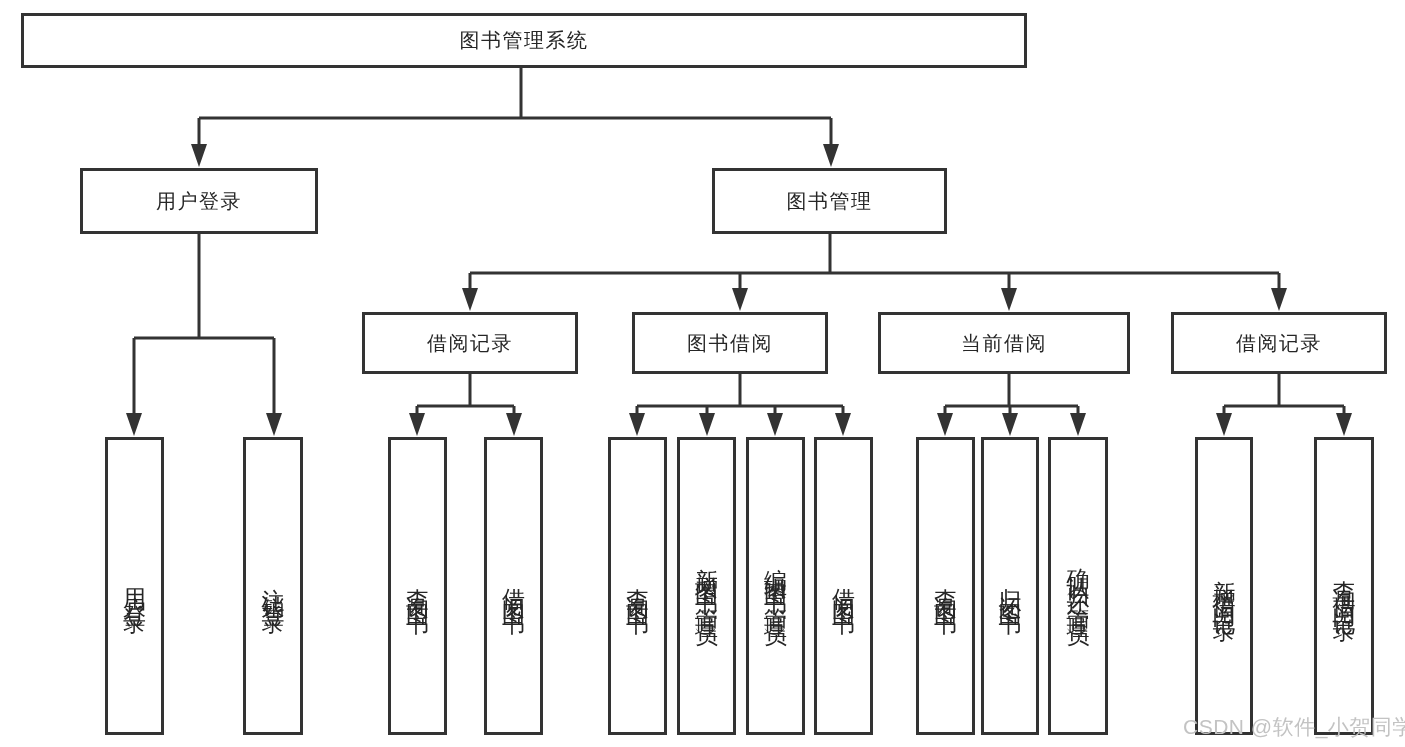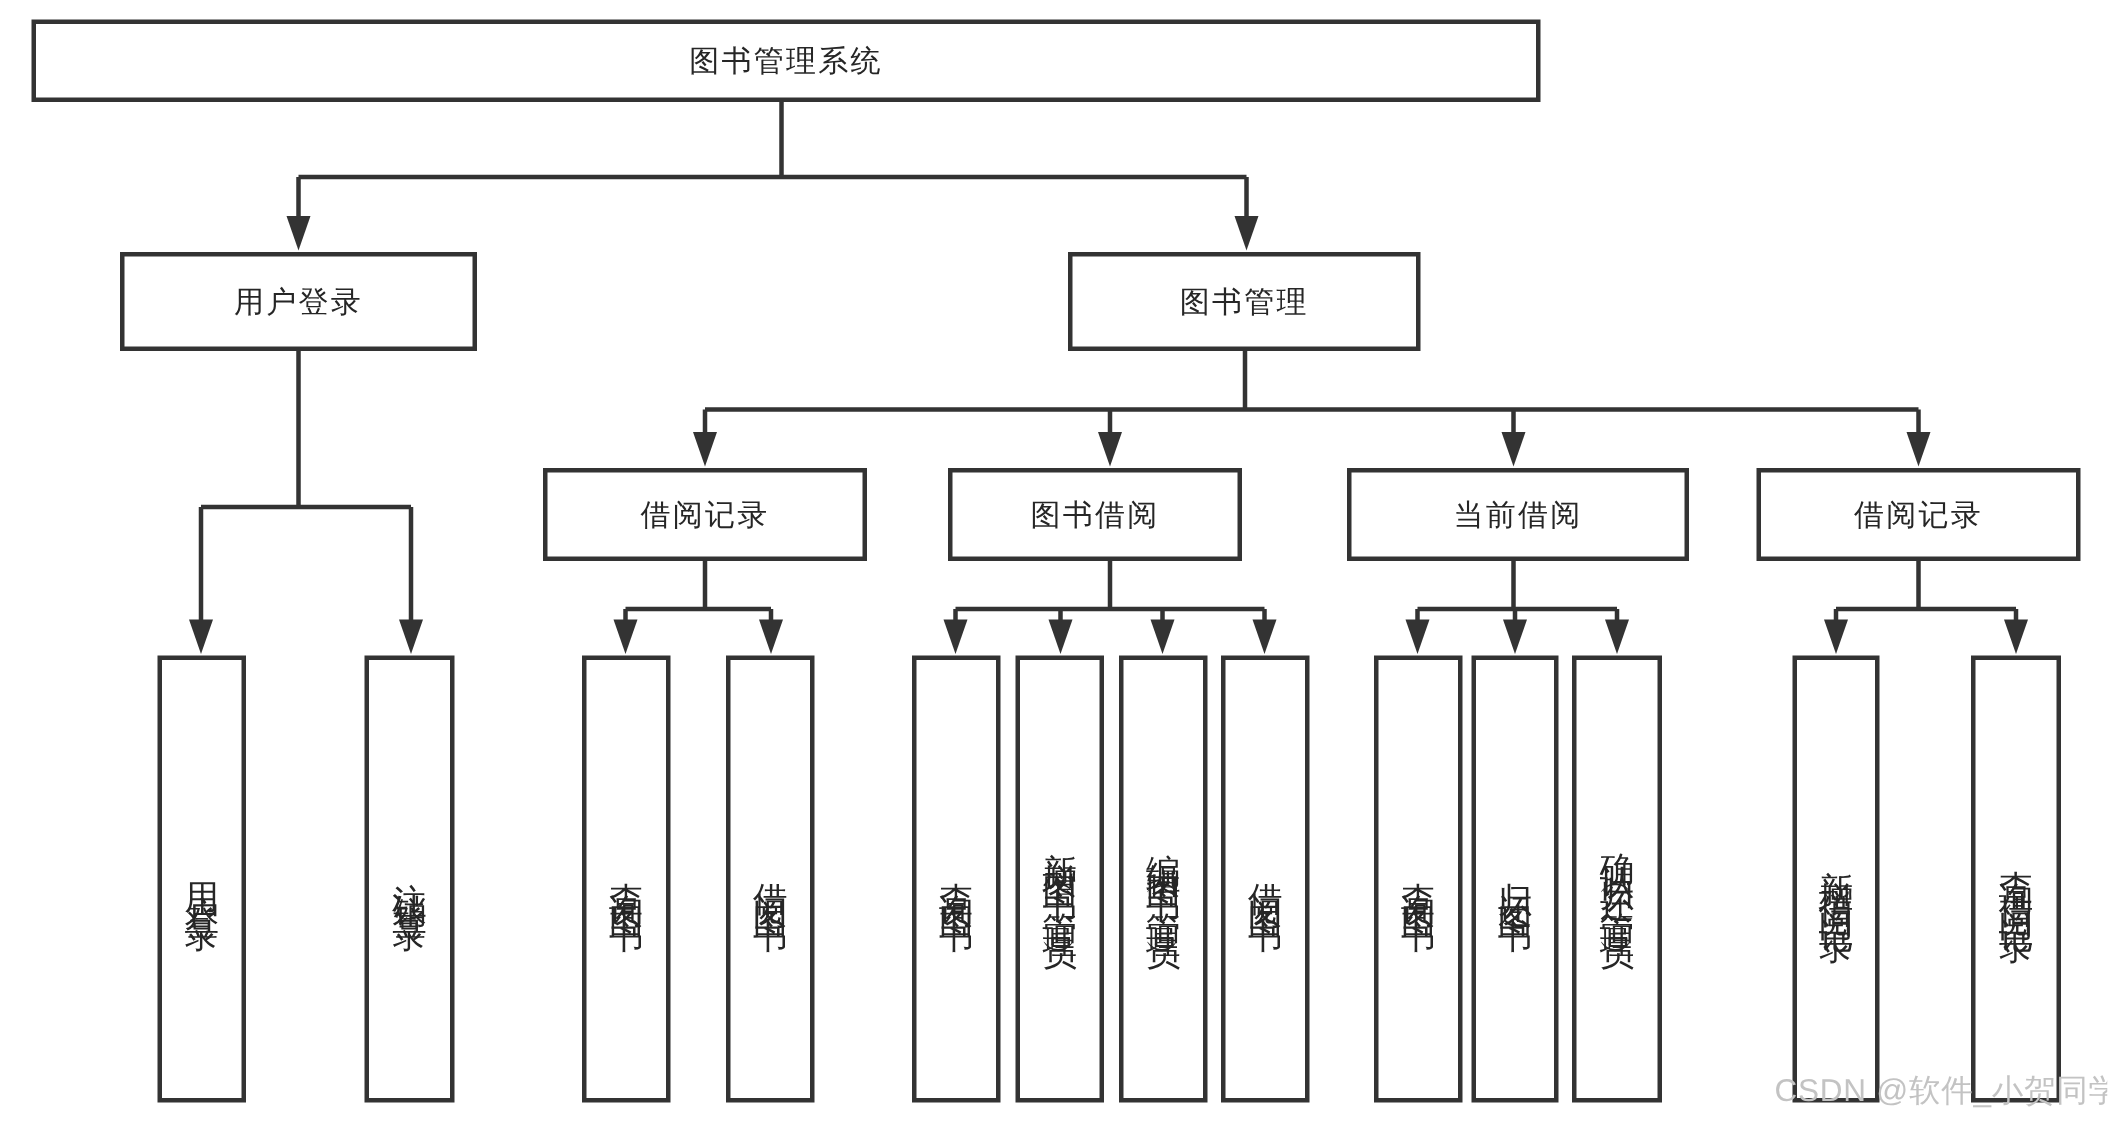--- a/index.html
+++ b/index.html
@@ -100,21 +100,21 @@
   <div class="box hbox" style="left:712px;top:168px;width:235px;height:66px">
     <span>图书管理</span>
   </div>
 
   <div class="box hbox" style="left:362px;top:312px;width:216px;height:62px">
     <span>借阅记录</span>
   </div>
   <div class="box hbox" style="left:632px;top:312px;width:196px;height:62px">
     <span>图书借阅</span>
   </div>
-  <div class="box hbox" style="left:898px;top:312px;width:228px;height:62px">
+  <div class="box hbox" style="left:878px;top:312px;width:252px;height:62px">
     <span>当前借阅</span>
   </div>
   <div class="box hbox" style="left:1171px;top:312px;width:216px;height:62px">
     <span>借阅记录</span>
   </div>
 
   <div class="box vbox" style="left:105px;top:437px;width:59px;height:298px">
     <span>用户登录</span>
   </div>
   <div class="box vbox" style="left:243px;top:437px;width:60px;height:298px">

